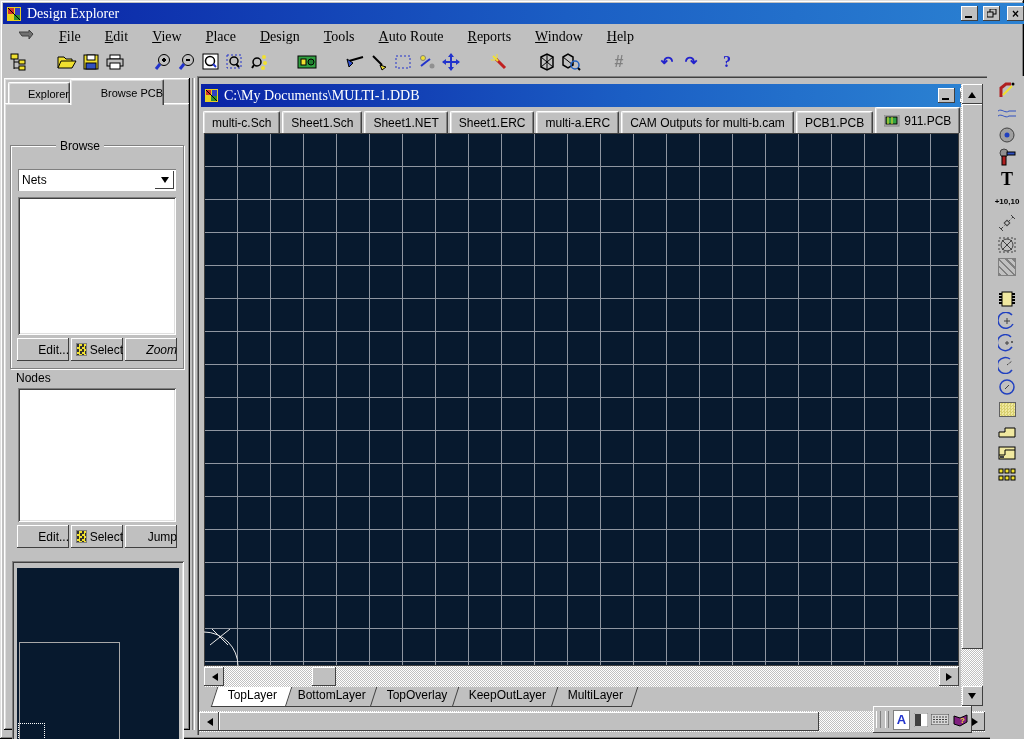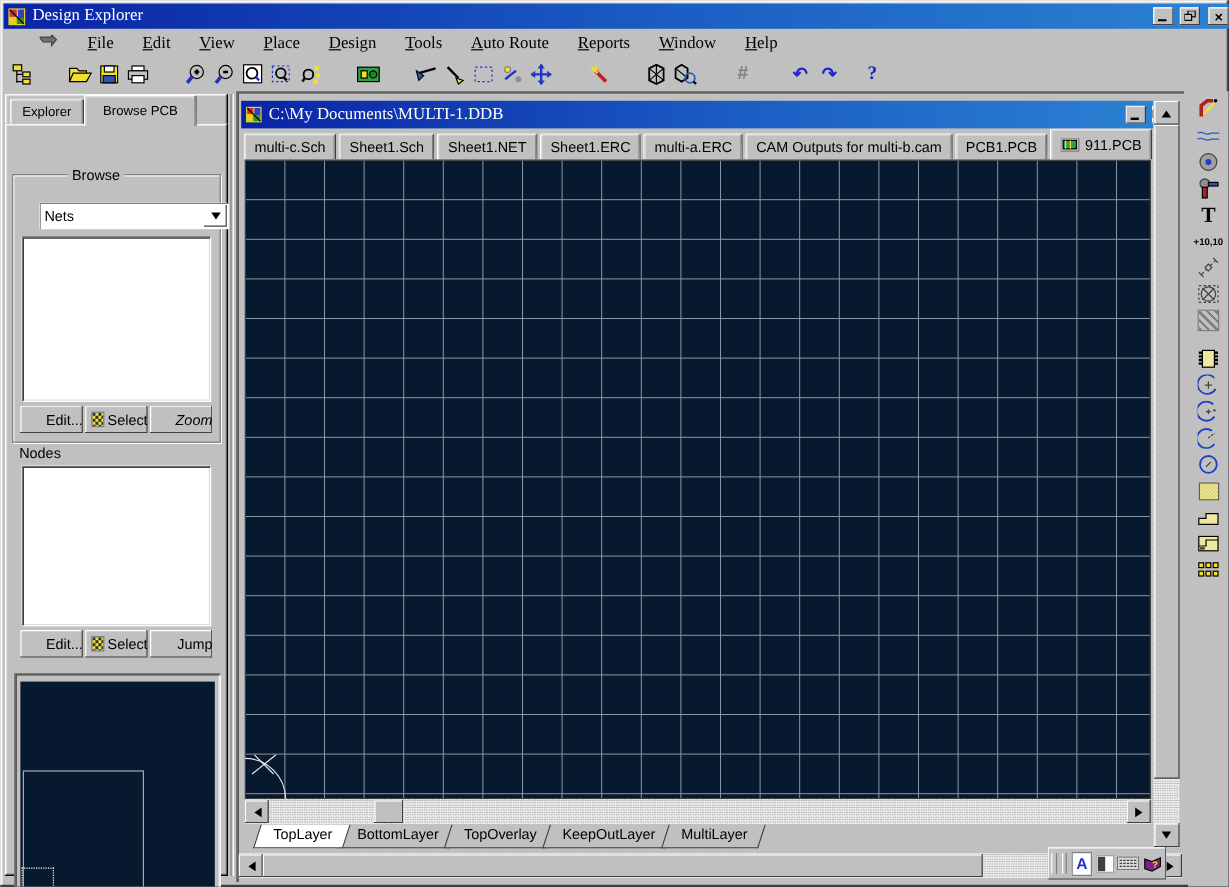--- a/index.html
+++ b/index.html
@@ -10,39 +10,39 @@
   .r2{box-shadow: inset -1px -1px 0 #404040, inset 1px 1px 0 #fff;}
   .s{box-shadow: inset 1px 1px 0 #808080, inset -1px -1px 0 #fff, inset 2px 2px 0 #404040, inset -2px -2px 0 #dfdfdf;}
   .s1{box-shadow: inset 1px 1px 0 #808080, inset -1px -1px 0 #fff;}
   .dither{background-image:repeating-conic-gradient(#ffffff 0% 25%, #c0c0c0 25% 50%);background-size:2px 2px;}
   .titlebar{position:absolute;left:3px;top:3px;width:1018px;height:21px;
       background:linear-gradient(90deg,#0a23a6 0%,#1b5ec4 55%,#2b82d2 100%);
       display:flex;align-items:center;gap:5px;padding:0 3px;color:#fff;
       font-family:"Liberation Serif",serif;font-size:14px;}
   .win-btn{width:17px;height:15px;background:#c0c0c0;display:flex;align-items:center;justify-content:center;
       font-family:"Liberation Sans",sans-serif;font-size:10px;font-weight:bold;color:#000;}
-  .menubar{position:absolute;left:17px;top:25px;width:804px;height:23px;display:flex;align-items:center;
+  .menubar{position:absolute;left:3px;top:25px;width:804px;height:23px;display:flex;align-items:center;
       font-family:"Liberation Serif",serif;font-size:14px;}
   .menu-item{padding:2px 12px;}
   .menu-item u{text-decoration:underline;}
   .toolbar{position:absolute;left:3px;top:48px;width:1018px;height:27px;display:flex;align-items:center;padding-left:4px;}
   .tbtn{width:24px;height:24px;display:flex;align-items:center;justify-content:center;flex:0 0 auto;}
   .gap{width:12px;flex:0 0 auto;}
   .blue{color:#2222cc;font-weight:bold;}
   
   .sidebar{position:absolute;left:4px;top:78px;width:186px;height:652px;}
-  .side-tab{position:absolute;top:4px;height:22px;background:#c0c0c0;display:flex;align-items:center;justify-content:center;
+  .side-tab{position:absolute;top:4px;height:22px;background:#c0c0c0;display:flex;align-items:center;justify-content:flex-end;
       border-top:1px solid #fff;border-left:1px solid #fff;border-right:1px solid #404040;border-radius:2px 2px 0 0;
       box-shadow:inset -1px 0 0 #808080,inset 1px 1px 0 #dfdfdf;}
   .side-tab.active{top:1px;height:25px;z-index:3;}
   .side-body{position:absolute;left:0;top:25px;width:186px;height:627px;background:#c0c0c0;}
   .groupbox{position:absolute;left:6px;top:42px;width:172px;height:222px;
       border:1px solid #808080;box-shadow:1px 1px 0 #fff, inset 1px 1px 0 #fff;}
   .group-label{position:absolute;left:12px;top:36px;background:#c0c0c0;padding:0 4px;z-index:2;font-size:12px;margin-left:40px;}
-  .combo{position:absolute;left:14px;top:66px;width:158px;height:22px;background:#fff;display:flex;align-items:center;margin-left:15px;}
+  .combo{position:absolute;left:14px;top:66px;width:158px;height:22px;background:#fff;display:flex;align-items:center;}
   .combo-text{flex:1;padding-left:4px;font-size:12px;}
   .combo-btn{width:19px;height:18px;margin-right:2px;display:flex;align-items:center;justify-content:center;}
   .listbox{position:absolute;background:#fff;}
   .side-btn{position:absolute;height:23px;background:#c0c0c0;display:flex;align-items:center;justify-content:flex-end;gap:3px;font-size:12px;overflow:hidden;white-space:nowrap;}
   .checker-ico{width:9px;height:11px;flex:0 0 auto;
       background-image:repeating-conic-gradient(#f0e030 0% 25%, #303030 25% 50%);background-size:5px 5px;border:1px solid #808080;}
   .label{position:absolute;font-size:12px;}
   .minimap{position:absolute;left:8px;top:458px;width:172px;height:190px;background:#c0c0c0;}
   .minimap-inner{position:absolute;left:5px;top:7px;width:162px;height:176px;background:#07192e;}
   .vp-rect{position:absolute;left:2px;top:74px;width:99px;height:97px;border:1px solid #a8a8a8;}

